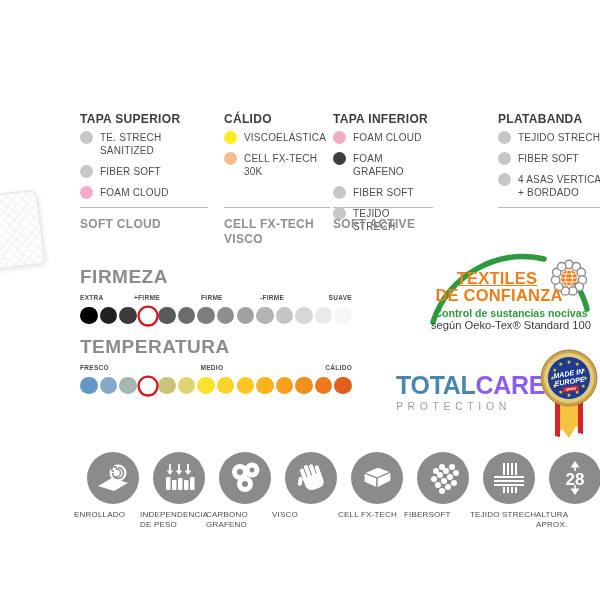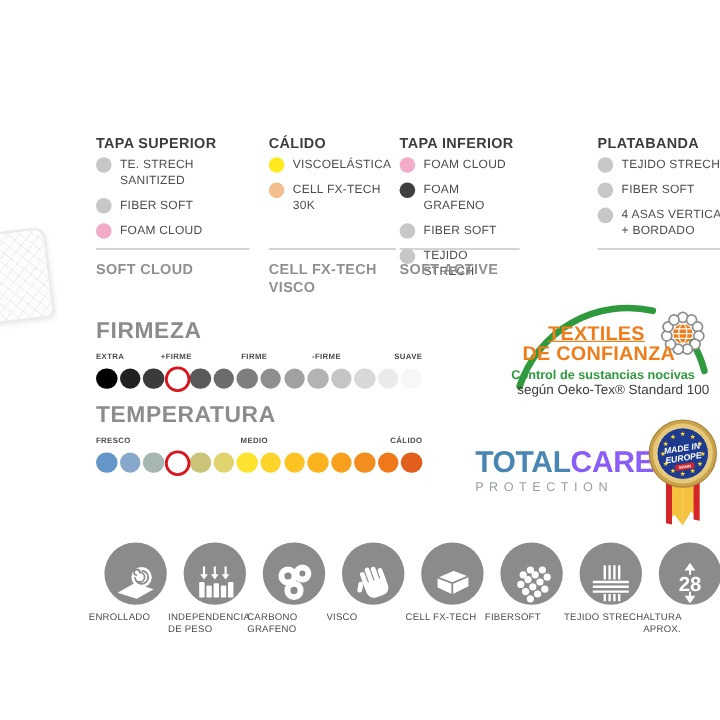--- a/index.html
+++ b/index.html
@@ -31,37 +31,37 @@
   .scale-label{position:absolute;top:0;font-size:6.5px;font-weight:bold;color:#4c4c4c;letter-spacing:.3px;white-space:nowrap;}
   .scale-dots{display:flex;justify-content:space-between;align-items:center;margin-top:2px;height:21px;}
   .scale-dot{width:17.5px;height:17.5px;border-radius:50%;flex:none;}
   .scale-dot.selected{background:#fff;border:2.5px solid #d9151d;box-sizing:border-box;transform:scale(1.18);}
 
   
   .oeko{position:absolute;left:426px;top:252px;width:170px;height:92px;}
   .oeko svg{position:absolute;left:0;top:0;}
   .oeko-l1{position:absolute;top:17px;left:0;width:142px;text-align:center;font-size:16.5px;font-weight:bold;color:#ef7d1a;letter-spacing:.2px;text-decoration:underline;}
   .oeko-l2{position:absolute;top:34px;left:0;width:146px;text-align:center;font-size:16.5px;font-weight:bold;color:#ef7d1a;letter-spacing:.2px;}
-  .oeko-l3{position:absolute;top:55px;left:0;width:170px;text-align:left;font-size:10.6px;font-weight:bold;color:#2f9a3d;}
+  .oeko-l3{position:absolute;top:55px;left:0;width:170px;text-align:center;font-size:10.6px;font-weight:bold;color:#2f9a3d;}
   .oeko-l4{position:absolute;top:67px;left:0;width:170px;text-align:center;font-size:11.2px;color:#3c3c3c;font-weight:500;}
 
   
   .totalcare{position:absolute;left:396px;top:373px;width:140px;}
   .totalcare-main{font-size:25px;font-weight:bold;line-height:24px;letter-spacing:-.3px;}
   .tc-total{color:#4a86b4;}
   .tc-care{color:#8b5cf6;}
   .totalcare-sub{font-size:10.5px;color:#9aa0a4;letter-spacing:4.6px;margin-top:3px;}
 
   
   .badge{position:absolute;left:537px;top:348px;width:66px;height:100px;}
 
   
   .features{position:absolute;left:80px;top:452px;width:524px;display:flex;justify-content:space-between;}
   .feature{width:66px;display:flex;flex-direction:column;align-items:center;}
-  .feature-circle{width:52px;height:52px;border-radius:50%;background:#8b8b8b;display:flex;align-items:flex-end;justify-content:center;}
+  .feature-circle{width:52px;height:52px;border-radius:50%;background:#8b8b8b;display:flex;align-items:center;justify-content:center;}
   .feature-label{margin-top:6px;font-size:8px;font-weight:normal;color:#4d4d4d;text-align:left;
                  line-height:10px;letter-spacing:.2px;white-space:pre-line;width:78px;}
 </style>
 </head>
 <body>
 
 <div class="canvas">
 
   <div class="mattress"></div>
 

